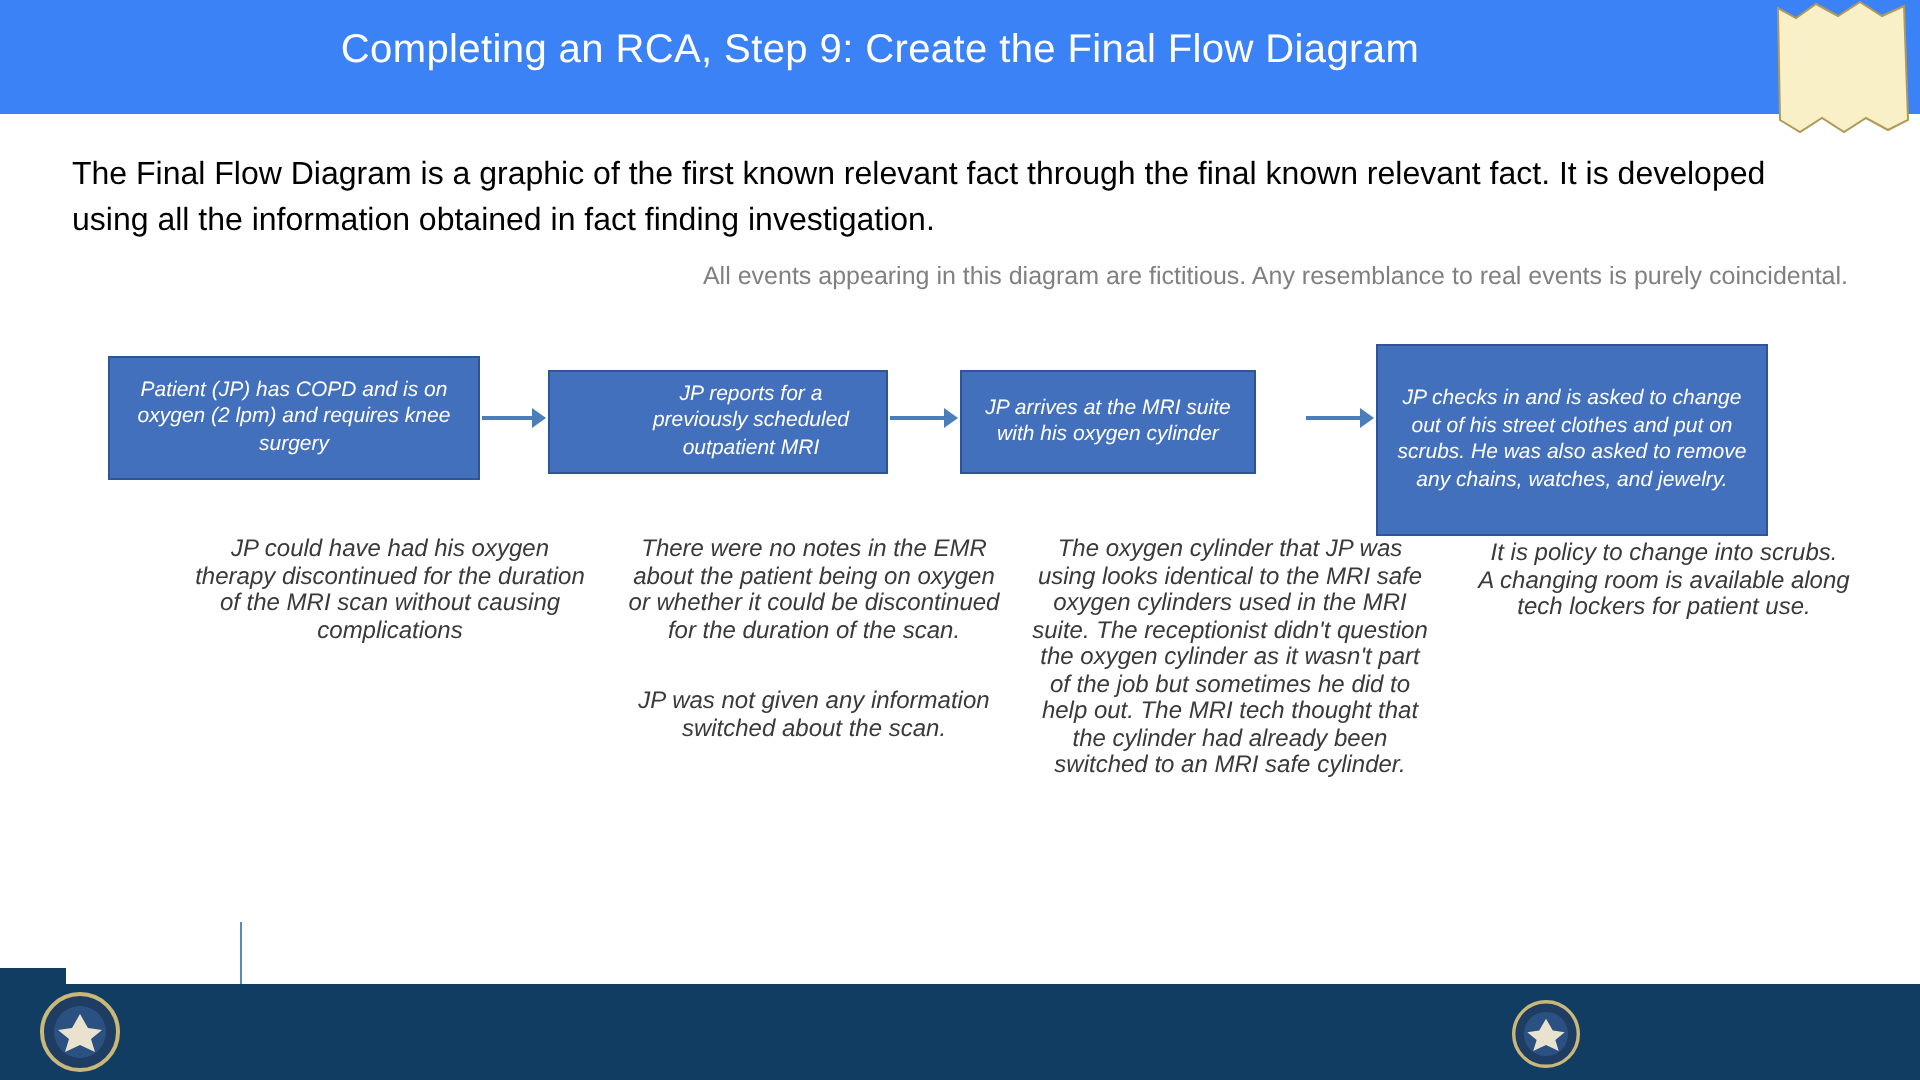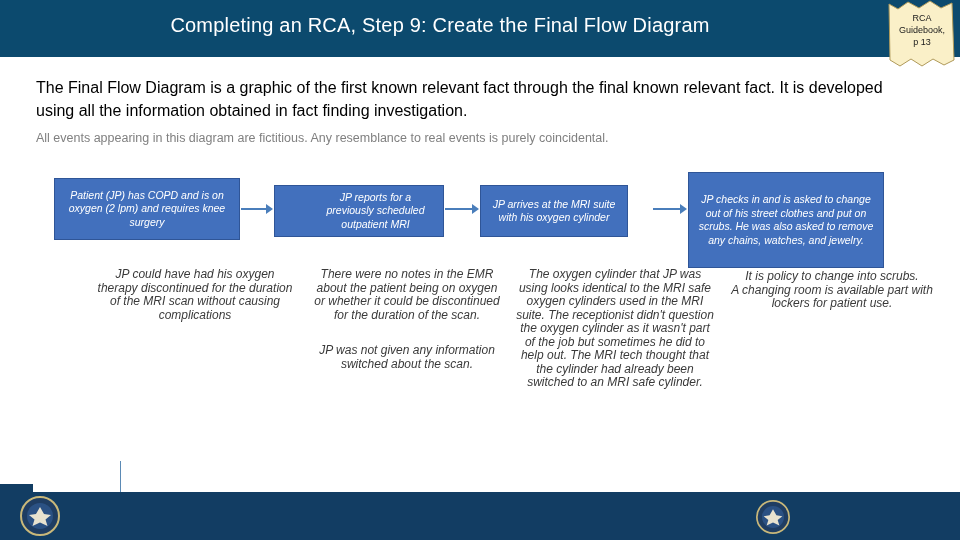--- a/index.html
+++ b/index.html
@@ -5,21 +5,21 @@
   html,body{margin:0;padding:0;}
   body{
     width:960px;height:540px;overflow:hidden;
     background:#ffffff;
     font-family:"Liberation Sans","DejaVu Sans",sans-serif;
     position:relative;
   }
   
   .header{
     position:absolute;left:0;top:0;width:960px;height:57px;
-    background:#0c4a6e;
+    background:#3b82f6;
   }
   .header-title{
     position:absolute;left:0;top:14px;width:880px;
     text-align:center;color:#ffffff;
     font-size:20px;letter-spacing:0.2px;white-space:nowrap;
   }
   
   .sticky{
     position:absolute;left:886px;top:0px;width:72px;height:68px;
   }
@@ -29,21 +29,21 @@
     text-align:center;color:#1a1a1a;font-size:9px;line-height:12px;
   }
   
   .body-text{
     position:absolute;left:36px;top:76px;width:876px;
     font-size:16px;line-height:23px;color:#000000;
   }
   
   .disclaimer{
     position:absolute;left:36px;top:131px;width:888px;
-    text-align:left;color:#808080;font-size:12.5px;
+    text-align:right;color:#808080;font-size:12.5px;
   }
   
   .diagram{position:absolute;left:0;top:0;width:960px;height:540px;pointer-events:none;font-style:italic;}
   .flow-col{position:absolute;pointer-events:auto;}
   .flow-box{
     position:absolute;
     background:#4270bd;border:1px solid #2f5597;
     color:#ffffff;font-size:10.5px;line-height:13.5px;
     display:flex;align-items:center;justify-content:center;
     text-align:center;padding:4px 7px;box-sizing:border-box;
@@ -78,25 +78,20 @@
 <body>
 
 <div class="header">
   <div class="header-title">Completing an RCA, Step 9: Create the Final Flow Diagram</div>
 </div>
 
 <div class="sticky">
   <svg width="72" height="68" viewBox="0 0 72 68">
     <path d="M3,4 L12,9 L22,2 L33,8 L44,1 L55,8 L66,3 L68,60 L58,65 L47,59 L36,66 L25,59 L14,66 L4,60 Z" fill="#faf0c8" stroke="#b09a5a" stroke-width="1"></path>
   </svg>
-  <div class="sticky-text">
-    <div>RCA</div>
-    <div>Guidebook,</div>
-    <div>p 13</div>
-  </div>
 </div>
 
 <div class="body-text">The Final Flow Diagram is a graphic of the first known relevant fact through the final known relevant fact.  It is developed using all the information obtained in fact finding investigation.</div>
 
 <div class="disclaimer">All events appearing in this diagram are fictitious. Any resemblance to real events is purely coincidental.</div>
 
 <div class="diagram">
 
   <div class="flow-col">
     <div class="flow-box" style="left:54px;top:178px;width:186px;height:62px;">Patient (JP) has COPD and is on oxygen (2 lpm) and requires knee surgery</div>
@@ -125,21 +120,21 @@
   </div>
 
   <div class="arrow" style="left:653px;top:203px;width:34px;">
     <div class="shaft" style="width:27px;"></div>
     <div class="head" style="left:27px;"></div>
   </div>
 
   <div class="flow-col">
     <div class="flow-box" style="left:688px;top:172px;width:196px;height:96px;">JP checks in and is asked to change out of his street clothes and put on scrubs. He was also asked to remove any chains, watches, and jewelry.</div>
     <div class="note" style="left:680px;top:270px;width:208px;white-space:pre-line;">It is policy to change into scrubs.
-A changing room is available part with lockers for patient use.</div>
+A changing room is available along tech lockers for patient use.</div>
   </div>
 
 </div>
 
 <div class="footer-divider"></div>
 <div class="footer-notch"></div>
 <div class="footer">
 
   <svg class="va-seal" style="left:20px;top:4px;" width="40" height="40" viewBox="0 0 40 40">
     <circle cx="20" cy="20" r="19" fill="#1f3d62" stroke="#c9b87a" stroke-width="2"></circle>

